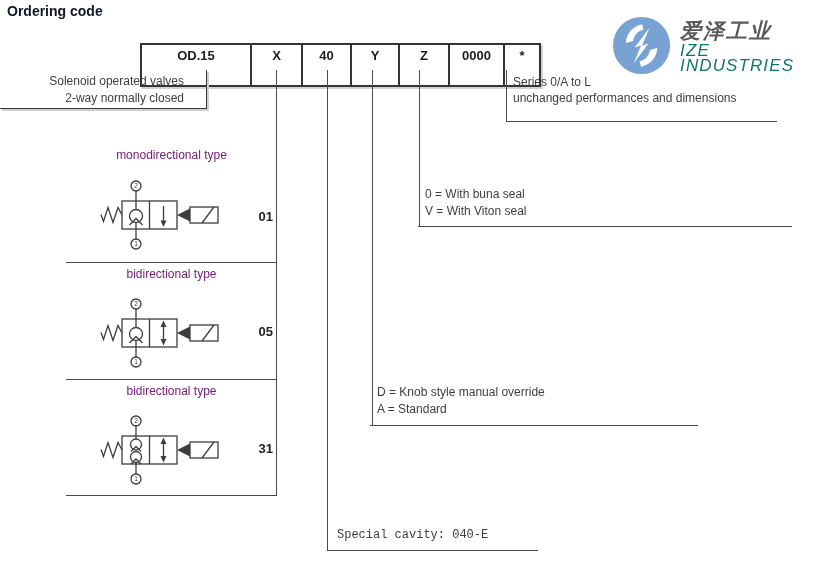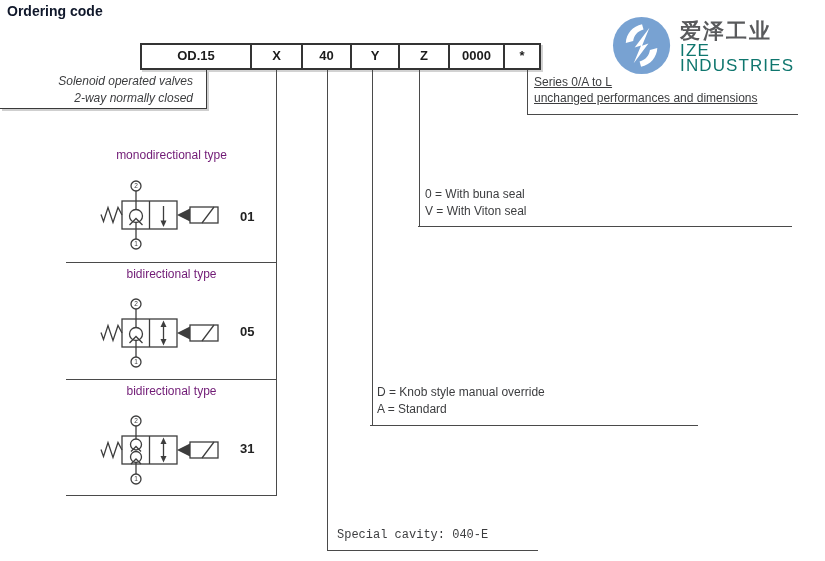--- a/index.html
+++ b/index.html
@@ -3,50 +3,50 @@
 <meta charset="utf-8">
 <style>
   html,body{margin:0;padding:0;background:#ffffff;}
   .page{position:relative;width:825px;height:561px;background:#fff;overflow:hidden;
         font-family:"Liberation Sans", sans-serif;color:#3c3d3f;}
 
   .title{position:absolute;left:7px;top:3px;margin:0;font-size:14px;font-weight:bold;color:#0f172a;}
 
   
   .logo{position:absolute;left:612px;top:15px;display:flex;align-items:center;gap:9px;}
-  .logo-text{display:flex;flex-direction:column;}
+  .logo-text{display:flex;flex-direction:column;font-style:italic;}
   .logo-cn{font-size:21px;font-weight:bold;color:#595a5c;letter-spacing:2px;line-height:24px;}
   .logo-en{font-size:17px;color:#0f766e;letter-spacing:1.1px;line-height:15px;}
 
   
-  .code-row{position:absolute;left:140px;top:43px;height:27px;display:flex;
+  .code-row{position:absolute;left:140px;top:43px;height:44px;display:flex;
             border:2px solid #343434;box-sizing:border-box;background:#fff;
             box-shadow:2px 2px 0 #d2d2d2;}
   .code-cell{box-sizing:border-box;border-left:2px solid #343434;font-size:13px;font-weight:bold;
              color:#1c1c1c;text-align:center;line-height:22px;}
   .code-cell:first-child{border-left:none;}
   .w0{width:108px}.w1{width:51px}.w2{width:49px}.w3{width:48px}.w4{width:50px}.w5{width:55px}.w6{width:36px}
 
   
   .note{position:absolute;font-size:12px;line-height:17px;color:#3c3d3f;box-sizing:border-box;}
-  .left-note{left:0;top:70px;width:207px;text-align:right;padding:3px 13px 2px 0;line-height:16.5px;
-             border-right:1.5px solid #3a3a3a;border-bottom:1.5px solid #3a3a3a;box-shadow:2px 2px 0 #cfcfcf;font-style:italic;}
-  .series-note{left:527px;top:70px;width:271px;padding:4px 0 8px 6px;line-height:16px;
-               border-left:1.2px solid #4a4a4a;border-bottom:1.5px solid #4a4a4a;text-decoration:underline;}
+  .left-note{left:0;top:70px;width:207px;text-align:right;padding:3px 22px 2px 0;line-height:16.5px;
+             border-right:1.5px solid #3a3a3a;border-bottom:1.5px solid #3a3a3a;box-shadow:2px 2px 0 #cfcfcf;}
+  .series-note{left:506px;top:70px;width:271px;padding:4px 0 15px 6px;line-height:16px;
+               border-left:1.2px solid #4a4a4a;border-bottom:1.5px solid #4a4a4a;}
   .seal-note{left:418px;top:186px;width:374px;padding:0 0 6px 7px;border-bottom:1.5px solid #4a4a4a;}
   .override-note{left:370px;top:384px;width:328px;padding:0 0 7px 7px;border-bottom:1.5px solid #4a4a4a;}
   .cavity-note{left:327px;top:527px;width:211px;padding:0 0 6px 10px;border-bottom:1.5px solid #4a4a4a;font-family:Liberation Mono, monospace;}
 
   
   .vline{position:absolute;width:1.3px;background:#4a4a4a;}
   .hline{position:absolute;height:1.3px;background:#4a4a4a;}
 
   
   .caption{position:absolute;left:66px;width:211px;text-align:center;font-size:12px;color:#701a75;}
-  .sec-code{position:absolute;left:240px;width:33px;text-align:left;font-size:13px;font-weight:bold;color:#222;}
+  .sec-code{position:absolute;left:240px;width:33px;text-align:right;font-size:13px;font-weight:bold;color:#222;}
   .sym{position:absolute;left:95px;}
   .port-num{font-size:6.5px;fill:#3c3d3f;font-family:"Liberation Sans",sans-serif;}
 </style>
 </head>
 <body>
 
 <div class="page">
 
   <h1 class="title">Ordering code</h1>
 

